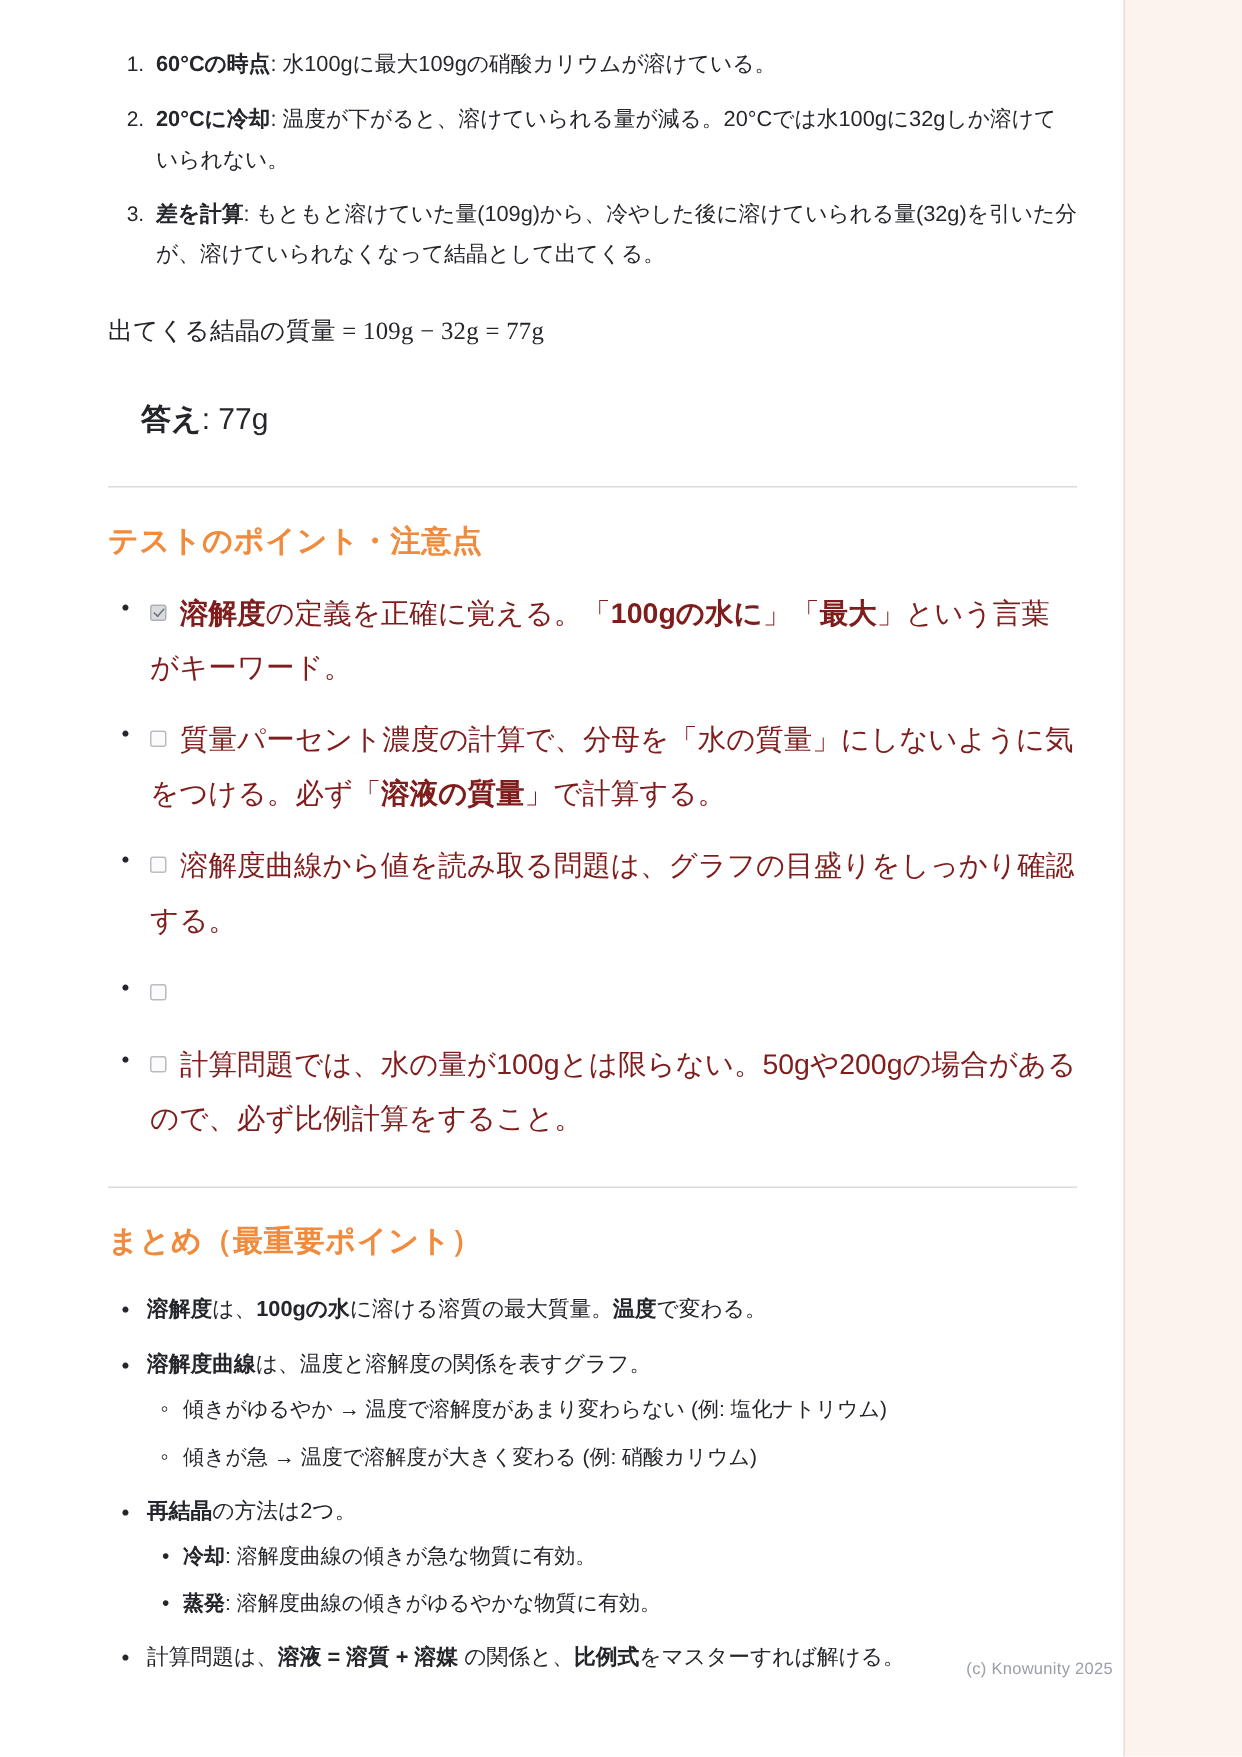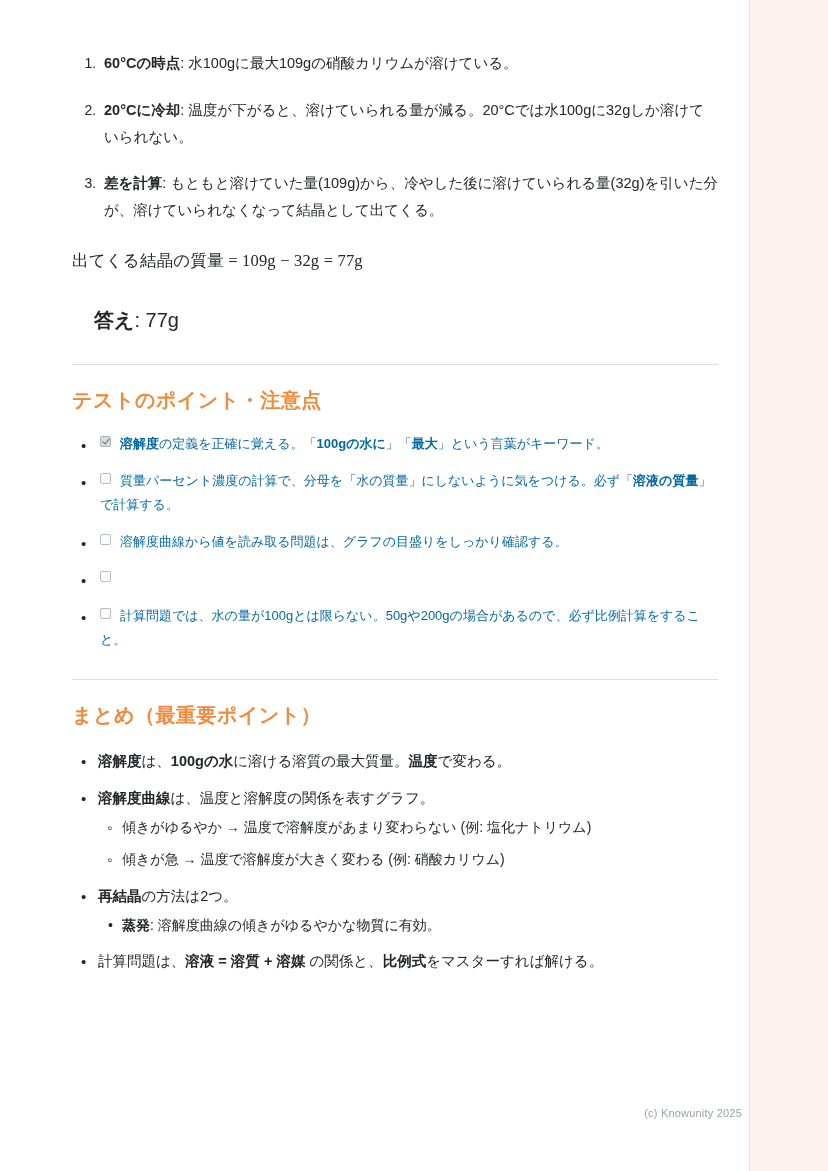--- a/index.html
+++ b/index.html
@@ -42,21 +42,20 @@
     margin: 0;
     padding-left: 28px;
     list-style: decimal;
   }
   ol.steps > li {
     font-size: 14.5px;
     line-height: 1.85;
     margin-bottom: 10px;
     padding-left: 4px;
     color: #24262b;
-    margin-top: 20px;
   }
   ol.steps > li::marker {
     color: #24262b;
     font-size: 14px;
   }
   strong, b { font-weight: bold; }
 
   .formula {
     text-align: left;
     font-family: "Liberation Serif", serif;
@@ -87,24 +86,24 @@
     letter-spacing: .5px;
   }
 
   ul.bullets {
     margin: 0;
     padding-left: 26px;
     list-style: none;
   }
   ul.bullets > li {
     position: relative;
-    font-size: 13px;
+    font-size: 19px;
     line-height: 1.9;
     margin-bottom: 12px;
-    color: #0369a1;
+    color: #7f1d1d;
     padding-left: 2px;
   }
   ul.bullets > li::before {
     content: "•";
     position: absolute;
     left: -17px;
     top: 0;
     color: #24262b;
     font-size: 15px;
   }
@@ -268,20 +267,23 @@
         <strong>溶解度曲線</strong><span>は、温度と溶解度の関係を表すグラフ。</span>
         <ul class="sub-circle">
           <li>傾きがゆるやか → 温度で溶解度があまり変わらない (例: 塩化ナトリウム)</li>
           <li>傾きが急 → 温度で溶解度が大きく変わる (例: 硝酸カリウム)</li>
         </ul>
       </li>
       <li>
         <strong>再結晶</strong><span>の方法は2つ。</span>
         <ul class="sub-dot">
           <li>
+            <strong>冷却</strong><span>: 溶解度曲線の傾きが急な物質に有効。</span>
+          </li>
+          <li>
             <strong>蒸発</strong><span>: 溶解度曲線の傾きがゆるやかな物質に有効。</span>
           </li>
         </ul>
       </li>
       <li>
         <span>計算問題は、</span><strong>溶液 = 溶質 + 溶媒</strong><span> の関係と、</span><strong>比例式</strong><span>をマスターすれば解ける。</span>
       </li>
     </ul>
 
   </div>

